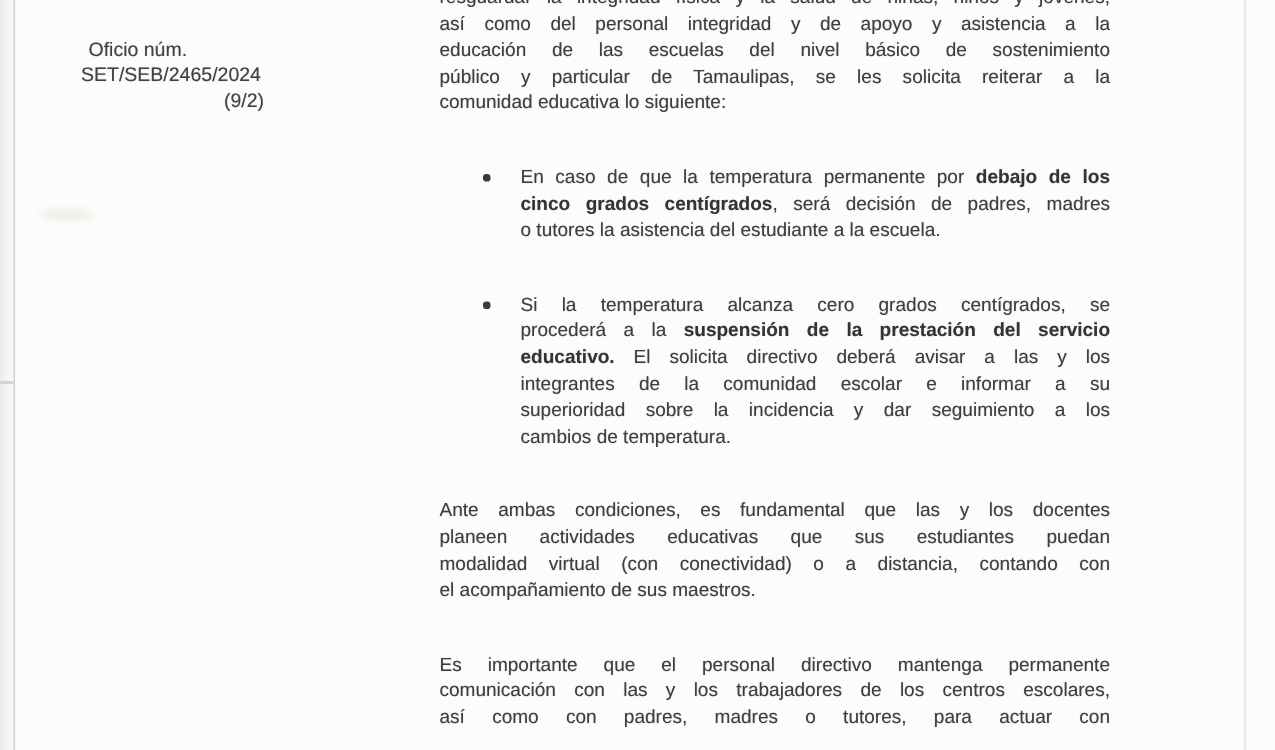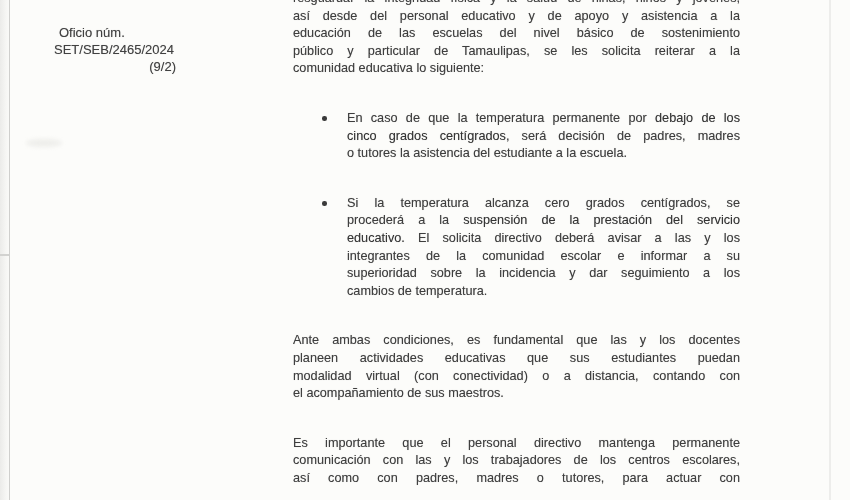--- a/index.html
+++ b/index.html
@@ -51,41 +51,41 @@
   }
   .doc-block + .doc-block { margin-top: 32px; }
   .doc-block.bullet { position: relative; padding-left: 54px; }
   .dot {
     position: absolute; left: 29px; top: 6.5px;
     width: 4.5px; height: 4.5px; border-radius: 50%;
     background: #3a3a3a;
   }
   .tline { height: 17.6px; overflow: hidden; text-align: left; }
   .tline.just { text-align: justify; text-align-last: justify; }
-  .b { font-weight: normal; color: #343434; }
+  .b { font-weight: bold; color: #343434; }
 </style>
 </head>
 <body>
 
 <div class="page">
   <div class="scan-edge-left"></div>
   <div class="scan-edge-right"></div>
   <div class="scan-tick"></div>
   <div class="smudge"></div>
 
   <div class="margin-note">
     <div class="mn-line mn-title">Oficio núm.</div>
     <div class="mn-line mn-number">SET/SEB/2465/2024</div>
     <div class="mn-line mn-page">(9/2)</div>
   </div>
 
   <div class="body-col" id="body-col">
       <div class="doc-block">
         <div class="tline just"><span>resguardar la integridad física y la salud de niñas, niños y jóvenes,</span></div>
-        <div class="tline just"><span>así desde del personal educativo y de apoyo y asistencia a la</span></div>
+        <div class="tline just"><span>así como del personal integridad y de apoyo y asistencia a la</span></div>
         <div class="tline just"><span>educación de las escuelas del nivel básico de sostenimiento</span></div>
         <div class="tline just"><span>público y particular de Tamaulipas, se les solicita reiterar a la</span></div>
         <div class="tline"><span>comunidad educativa lo siguiente:</span></div>
       </div>
       <div class="doc-block bullet">
         <span class="dot"></span>
         <div class="tline just"><span>En caso de que la temperatura permanente por </span><span class="b">debajo de los</span></div>
         <div class="tline just"><span class="b">cinco grados centígrados</span><span>, será decisión de padres, madres</span></div>
         <div class="tline"><span>o tutores la asistencia del estudiante a la escuela.</span></div>
       </div>

